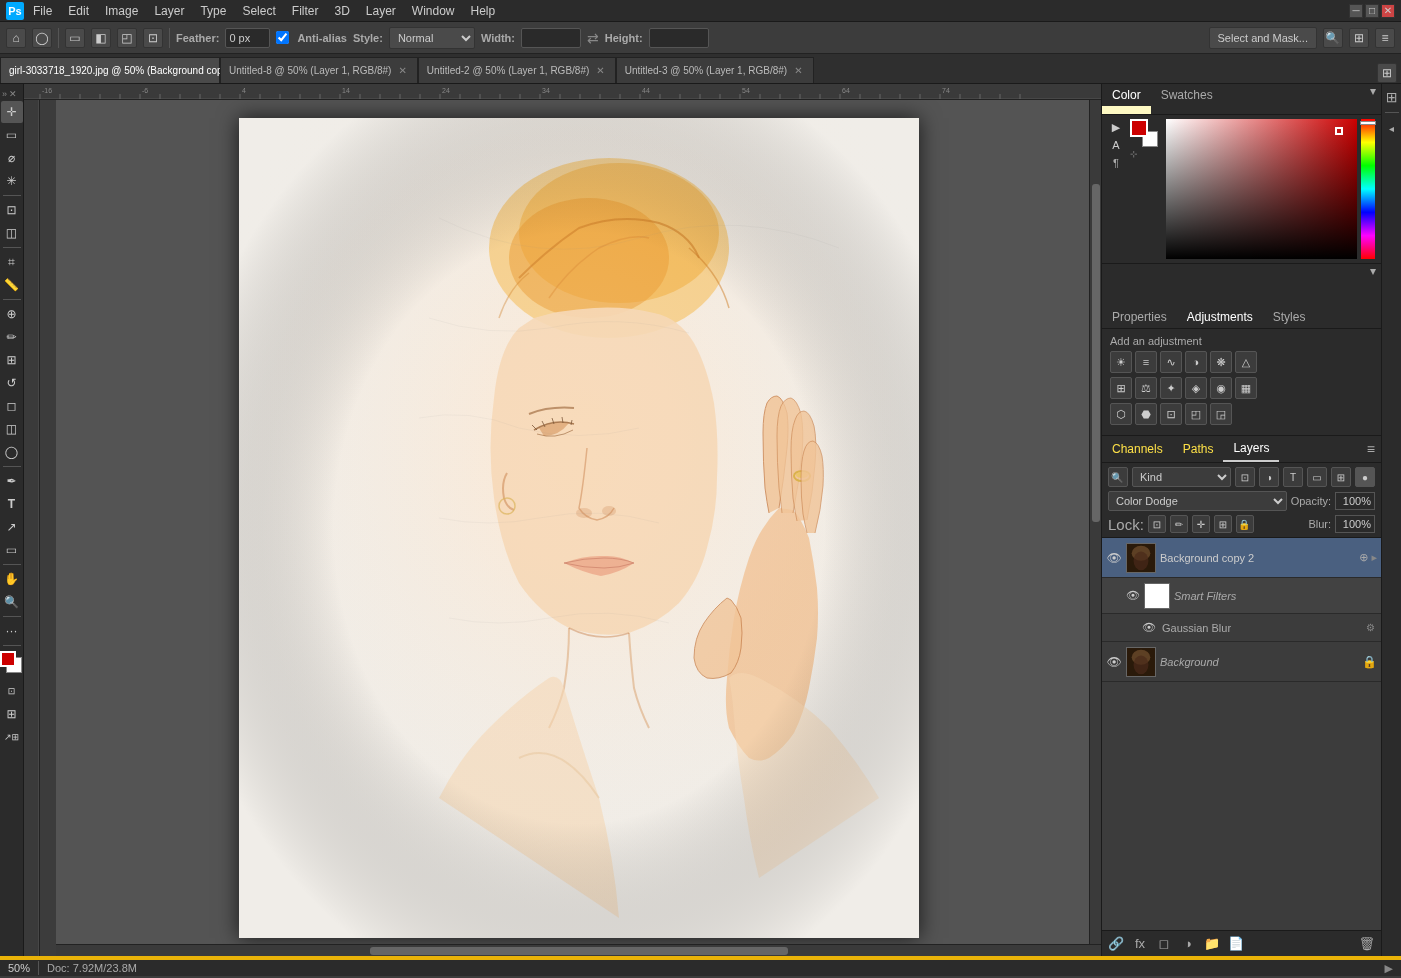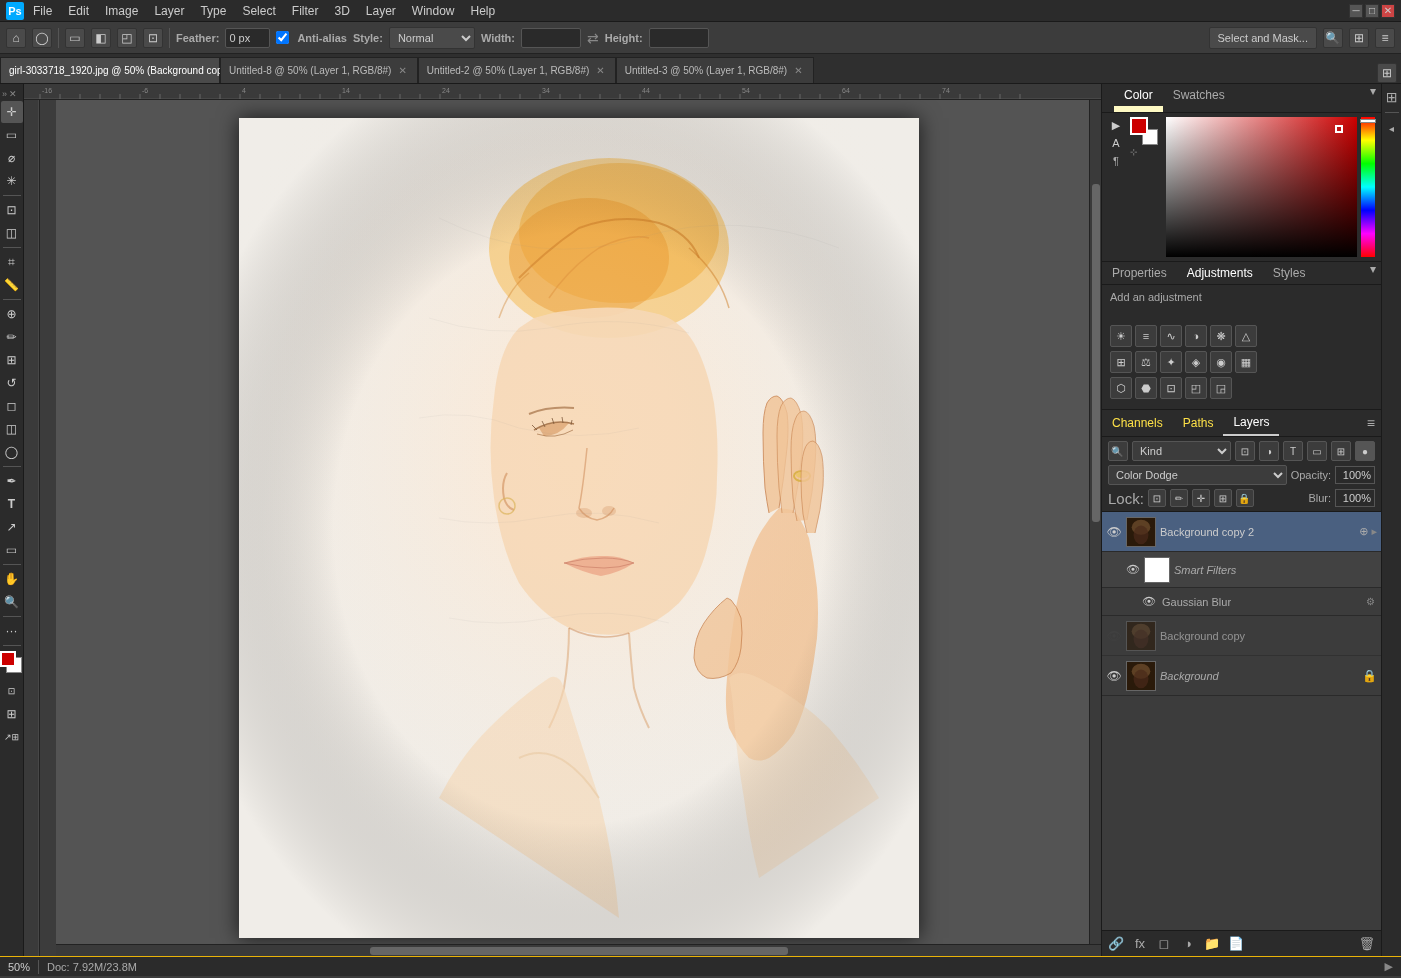--- a/index.html
+++ b/index.html
@@ -175,21 +175,21 @@
       box-shadow: 0 0 20px rgba(0,0,0,0.7);
     }
     #canvas-image svg {
       width: 100%; height: 100%;
     }
 
     
     #statusbar {
       height: 20px;
       background: #2b2b2b;
-      border-top: 1px solid #eab308;
+      border-top: 4px solid #eab308;
       display: flex;
       align-items: center;
       padding: 0 8px;
       gap: 8px;
       font-size: 11px;
       color: #aaa;
     }
     .status-zoom { color: #ccc; }
 
     
@@ -213,47 +213,47 @@
     }
     .panel-tab {
       padding: 4px 10px;
       font-size: 12px;
       color: #aaa;
       cursor: pointer;
       border-bottom: 2px solid transparent;
     }
     .panel-tab.active {
       color: #fff;
-      border-bottom: 6px solid #fef9c3;
-      margin-left: 12px;
+      border-bottom: 8px solid #fef9c3;
     }
     .panel-content {
       padding: 6px;
     }
 
     
     #adjustments-panel {
       border-bottom: 1px solid #1a1a1a;
     }
     .adj-panel-tabs {
       display: flex;
       background: #2b2b2b;
       border-bottom: 1px solid #1a1a1a;
     }
     .adj-panel-tab {
       padding: 4px 10px;
       font-size: 12px;
       color: #aaa;
       cursor: pointer;
+      margin-top: 42px;
     }
     .adj-panel-tab.active { color: #fff; }
     .adj-content {
       padding: 6px 8px;
     }
-    .adj-label { font-size: 11px; color: #aaa; margin-bottom: 22px; }
+    .adj-label { font-size: 11px; color: #aaa; margin-bottom: 4px; }
     .adj-icons-row {
       display: flex;
       gap: 3px;
       margin-bottom: 4px;
       flex-wrap: wrap;
     }
     .adj-icon-btn {
       width: 22px; height: 22px;
       background: #3c3c3c;
       border: 1px solid #555;
@@ -979,31 +979,20 @@
           </div>
           <span style="font-size:11px;color:#aaa;font-style:italic;">Smart Filters</span>
         </div>
 
         <div class="gaussian-row">
           <div class="gaussian-eye">👁</div>
           <span class="gaussian-name">Gaussian Blur</span>
           <div class="gaussian-settings">⚙</div>
         </div>
 
-        <div class="layer-item dimmed">
-          <div class="layer-visibility" style="color:#444;">👁</div>
-          <div class="layer-thumb" style="background:#2a1a0a;">
-            <svg width="30" height="30" viewBox="0 0 30 30">
-              <rect width="30" height="30" fill="#2a1a0a"></rect>
-              <ellipse cx="15" cy="10" rx="10" ry="8" fill="#6a4a2a" opacity="0.8"></ellipse>
-              <ellipse cx="15" cy="18" rx="8" ry="10" fill="#4a2a1a" opacity="0.7"></ellipse>
-            </svg>
-          </div>
-          <span class="layer-name">Background copy</span>
-        </div>
 
         <div class="layer-item">
           <div class="layer-visibility">👁</div>
           <div class="layer-thumb" style="background:#2a1a0a;">
             <svg width="30" height="30" viewBox="0 0 30 30">
               <rect width="30" height="30" fill="#2a1a0a"></rect>
               <ellipse cx="15" cy="10" rx="10" ry="8" fill="#6a4a2a" opacity="0.8"></ellipse>
               <ellipse cx="15" cy="18" rx="8" ry="10" fill="#4a2a1a" opacity="0.7"></ellipse>
             </svg>
           </div>

